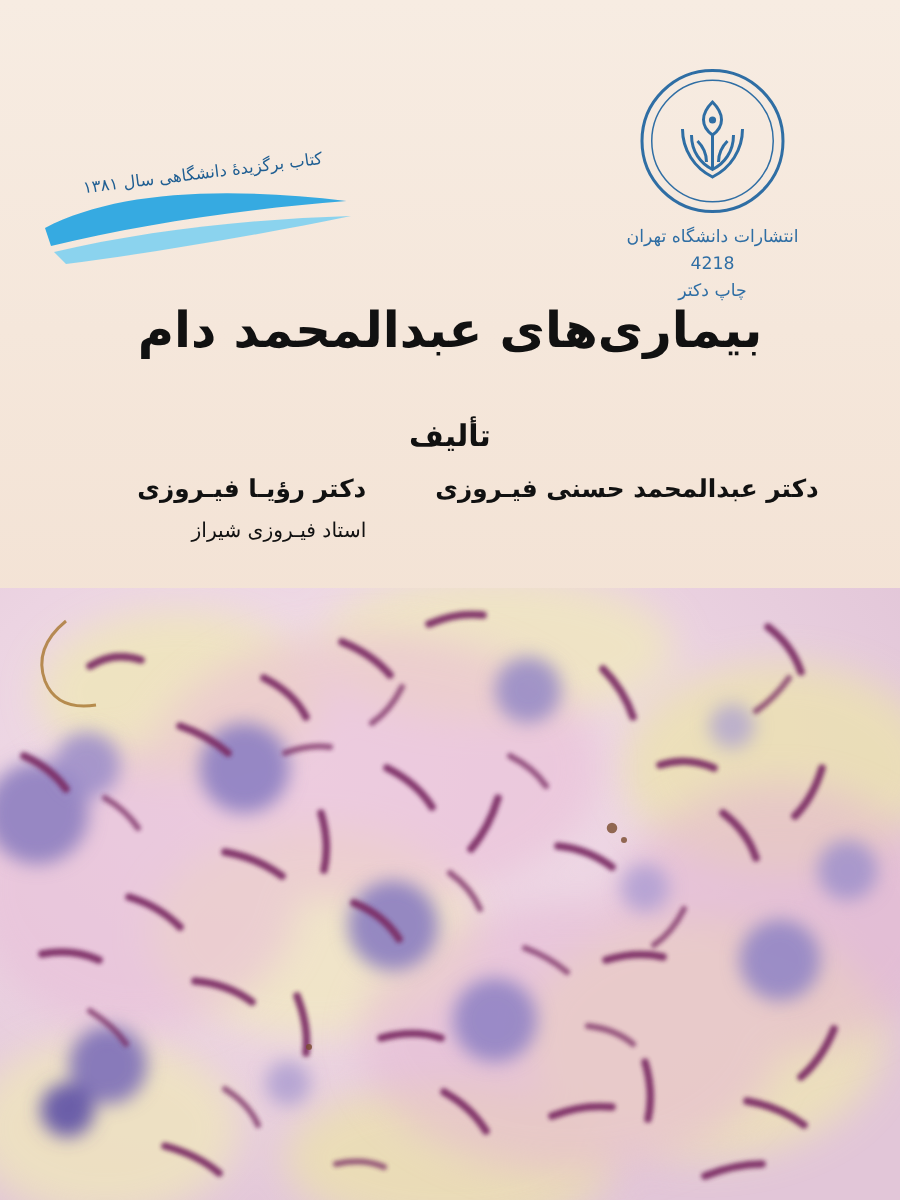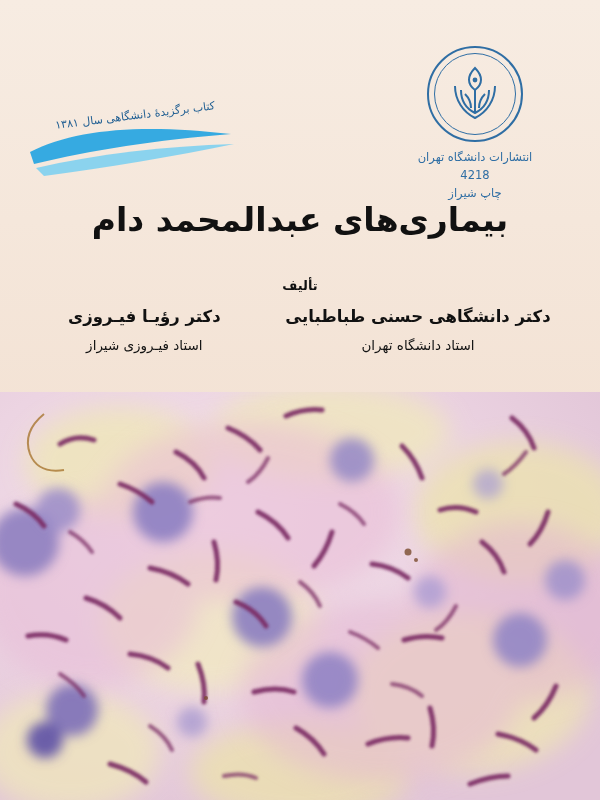--- a/index.html
+++ b/index.html
@@ -121,32 +121,32 @@
 
   
   .byline {
     position: absolute;
     top: 278px;
     right: 0;
     left: 0;
     text-align: center;
   }
   .byline-label {
-    font-size: 13px;
+    font-size: 20px;
     color: #111;
     font-weight: bold;
     margin-bottom: 14px;
   }
   .authors {
     display: flex;
     justify-content: center;
     gap: 46px;
   }
   .author {
-    text-align: center;
+    text-align: right;
     min-width: 190px;
   }
   .author-name {
     font-size: 16.5px;
     font-weight: bold;
     color: #111;
     letter-spacing: .3px;
   }
   .author-affil {
     margin-top: 11px;
@@ -185,40 +185,39 @@
               <path d="M24 34 C28 38, 30 42, 30 48"></path>
               <path d="M44 34 C40 38, 38 42, 38 48"></path>
             </g>
             <circle cx="34" cy="20" r="2.4" fill="#2f6ea4"></circle>
           </svg>
         </div>
       </div>
       <div class="pub-lines">
         <div class="pub-name">انتشارات دانشگاه تهران</div>
         <div class="pub-num">4218</div>
-        <div class="pub-edition">چاپ شیراز</div>
+        <div class="pub-edition">چاپ دکتر</div>
       </div>
     </div>
 
     <div class="award">
       <div class="award-text">کتاب برگزیدهٔ دانشگاهی سال ۱۳۸۱</div>
       <svg width="215" height="62" viewBox="0 0 215 62" aria-hidden="true">
         <path d="M4 34 C50 10, 120 6, 205 16 C130 22, 66 32, 8 46 Z" fill="#2ba7e0" opacity="0.95"></path>
         <path d="M10 50 C70 36, 140 28, 208 26 C150 38, 80 50, 18 58 Z" fill="#7fd0ef" opacity="0.9"></path>
       </svg>
     </div>
 
     <div class="title">بیماری‌های عبدالمحمد دام</div>
 
     <div class="byline">
       <div class="byline-label">تألیف</div>
       <div class="authors">
         <div class="author">
-          <div class="author-name">دکتر دانشگاهی حسنی طباطبایی</div>
-          <div class="author-affil">استاد دانشگاه تهران</div>
+          <div class="author-name">دکتر عبدالمحمد حسنی فیـروزی</div>
         </div>
         <div class="author">
           <div class="author-name">دکتر رؤیـا فیـروزی</div>
           <div class="author-affil">استاد فیـروزی شیراز</div>
         </div>
       </div>
     </div>
   </div>
 
   <div class="photo">

